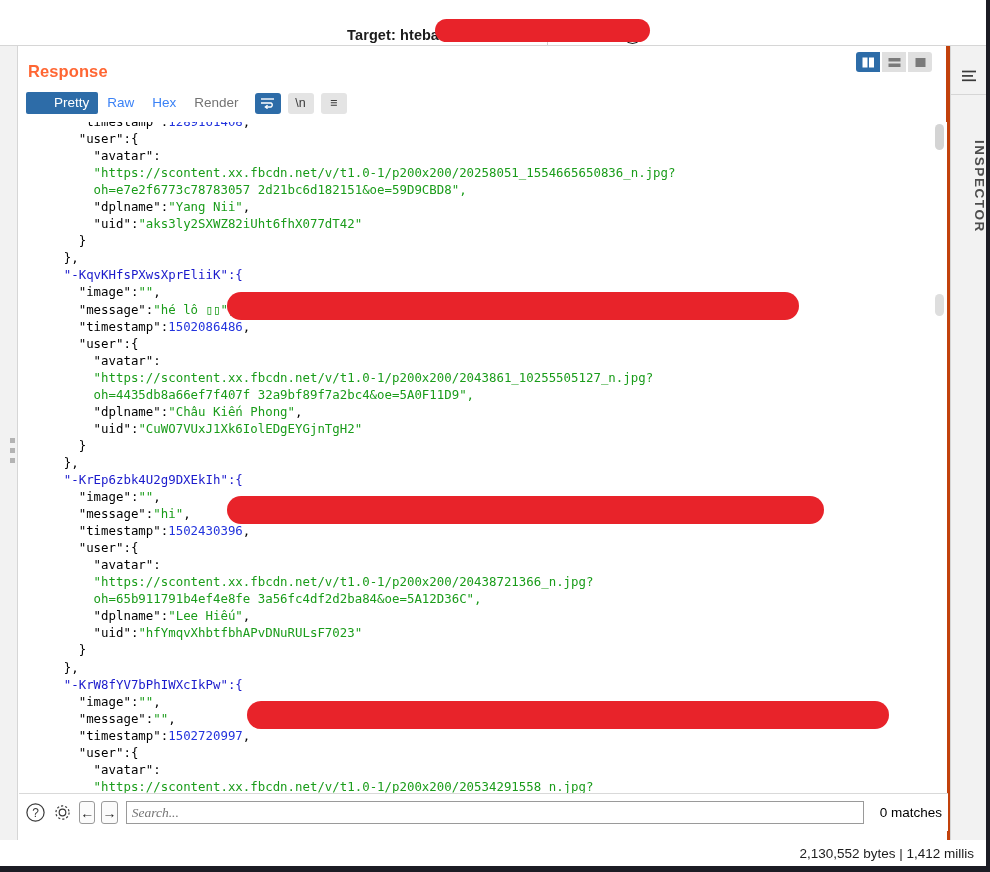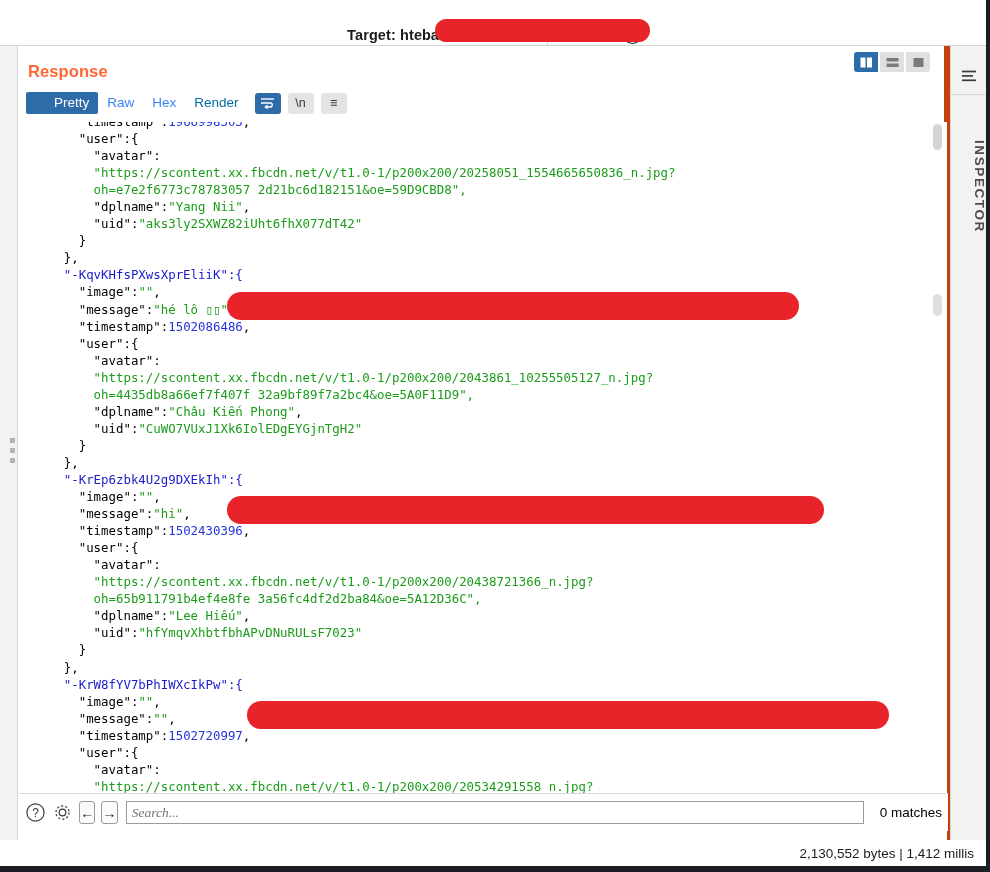--- a/index.html
+++ b/index.html
@@ -89,21 +89,21 @@
   .right-edge {
     position: absolute; right: 0; top: 0; width: 4px; height: 872px;
     background: #1c1c24;
   }
 
   
   .response-panel {
     position: absolute; left: 18px; top: 46px;
     width: 932px; height: 826px;
     background: #ffffff;
-    border-right: 6px solid #c2410c;
+    border-right: 4px solid #c2410c;
   }
   .panel-title {
     position: absolute; left: 10px; top: 16px;
     font-size: 16.5px; font-weight: bold;
     color: #ff6633;
     letter-spacing: .1px;
   }
   .layout-btns {
     position: absolute; right: 14px; top: 6px;
     display: flex; gap: 2px;
@@ -120,21 +120,21 @@
   
   .tabs-row {
     position: absolute; left: 8px; top: 46px;
     display: flex; align-items: center; gap: 0;
   }
   .tab {
     font-size: 13.5px; padding: 3px 9px 4px 9px;
     color: #3b82f6; border-radius: 2px; cursor: default;
   }
   .tab.active { background: #2d6ca8; color: #ffffff; padding-left: 28px; }
-  .tab.disabled { color: #0369a1; }
+  .tab.disabled { color: #737373; }
   .tool-btn {
     width: 26px; height: 21px; margin-left: 7px;
     background: #e4e4e4; border-radius: 3px;
     display: flex; align-items: center; justify-content: center;
     font-size: 12.5px; color: #3a3a3a;
   }
   .tool-btn.active { background: #2d6ca8; color: #ffffff; }
 
   
   .code-view {
@@ -315,21 +315,21 @@
           <line x1="1" y1="2" x2="14" y2="2" stroke="#ffffff" stroke-width="1.4"></line>
           <path d="M1 6 H11 a2.2 2.2 0 0 1 0 4 H6" fill="none" stroke="#ffffff" stroke-width="1.4"></path>
           <path d="M7.6 8.2 L5.4 10 L7.6 11.6" fill="none" stroke="#ffffff" stroke-width="1.4"></path>
         </svg>
       </div>
       <div class="tool-btn">\n</div>
       <div class="tool-btn">≡</div>
     </div>
 
     <div class="code-view">
-      <pre class="code-pre" id="code-pre">        <span class="k">"timestamp":</span><span class="n">1966998303</span><span class="k">,</span>
+      <pre class="code-pre" id="code-pre">        <span class="k">"timestamp":</span><span class="n">1289161408</span><span class="k">,</span>
         <span class="k">"user":{</span>
           <span class="k">"avatar":</span>
           <span class="s">"https://</span><span class="s">scontent.xx.fbcdn.net/v/t1.0-1/p200x200/20258051_</span><span class="s">1554665650836_n.jpg?</span>
           <span class="s">oh=e7e2f6773c78783057 2d21bc6d182151&amp;oe=59D9CBD8",</span>
           <span class="k">"dplname":</span><span class="s">"Yang Nii"</span><span class="k">,</span>
           <span class="k">"uid":</span><span class="s">"aks3ly2SXWZ82iUht6fhX077dT42"</span>
         <span class="k">}</span>
       <span class="k">},</span>
       <span class="kn">"-KqvKHfsPXwsXprEliiK":{</span>
         <span class="k">"image":</span><span class="s">""</span><span class="k">,</span>

